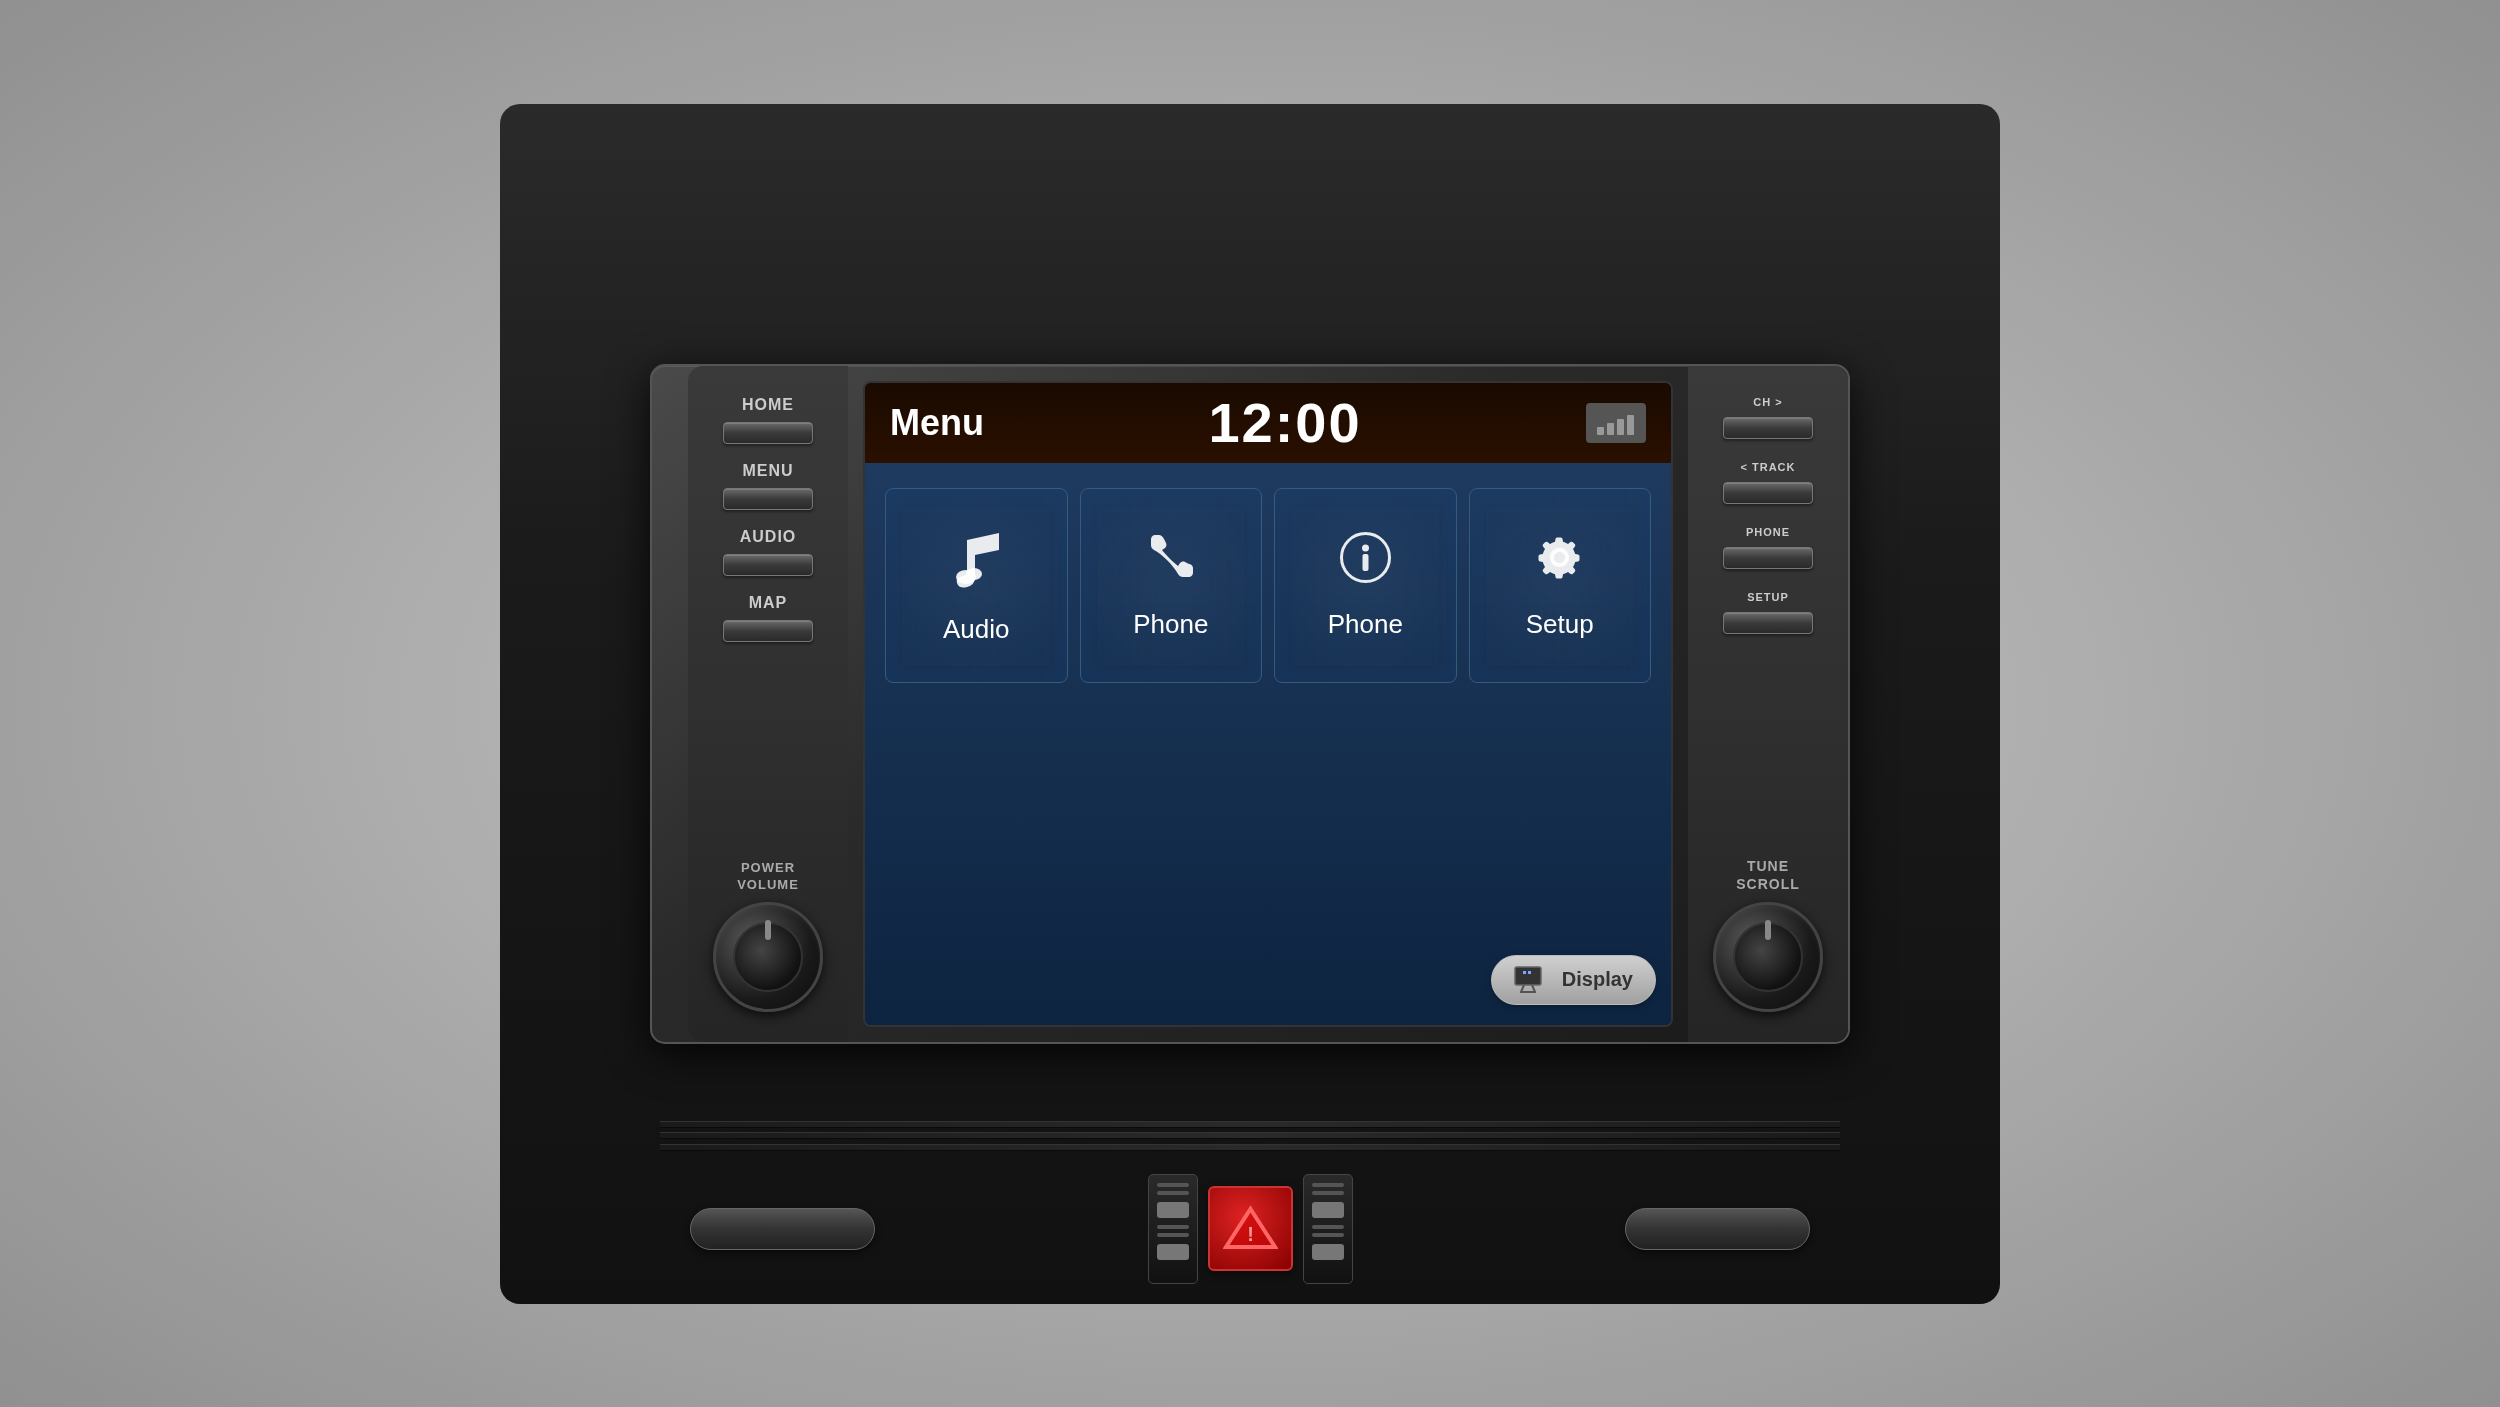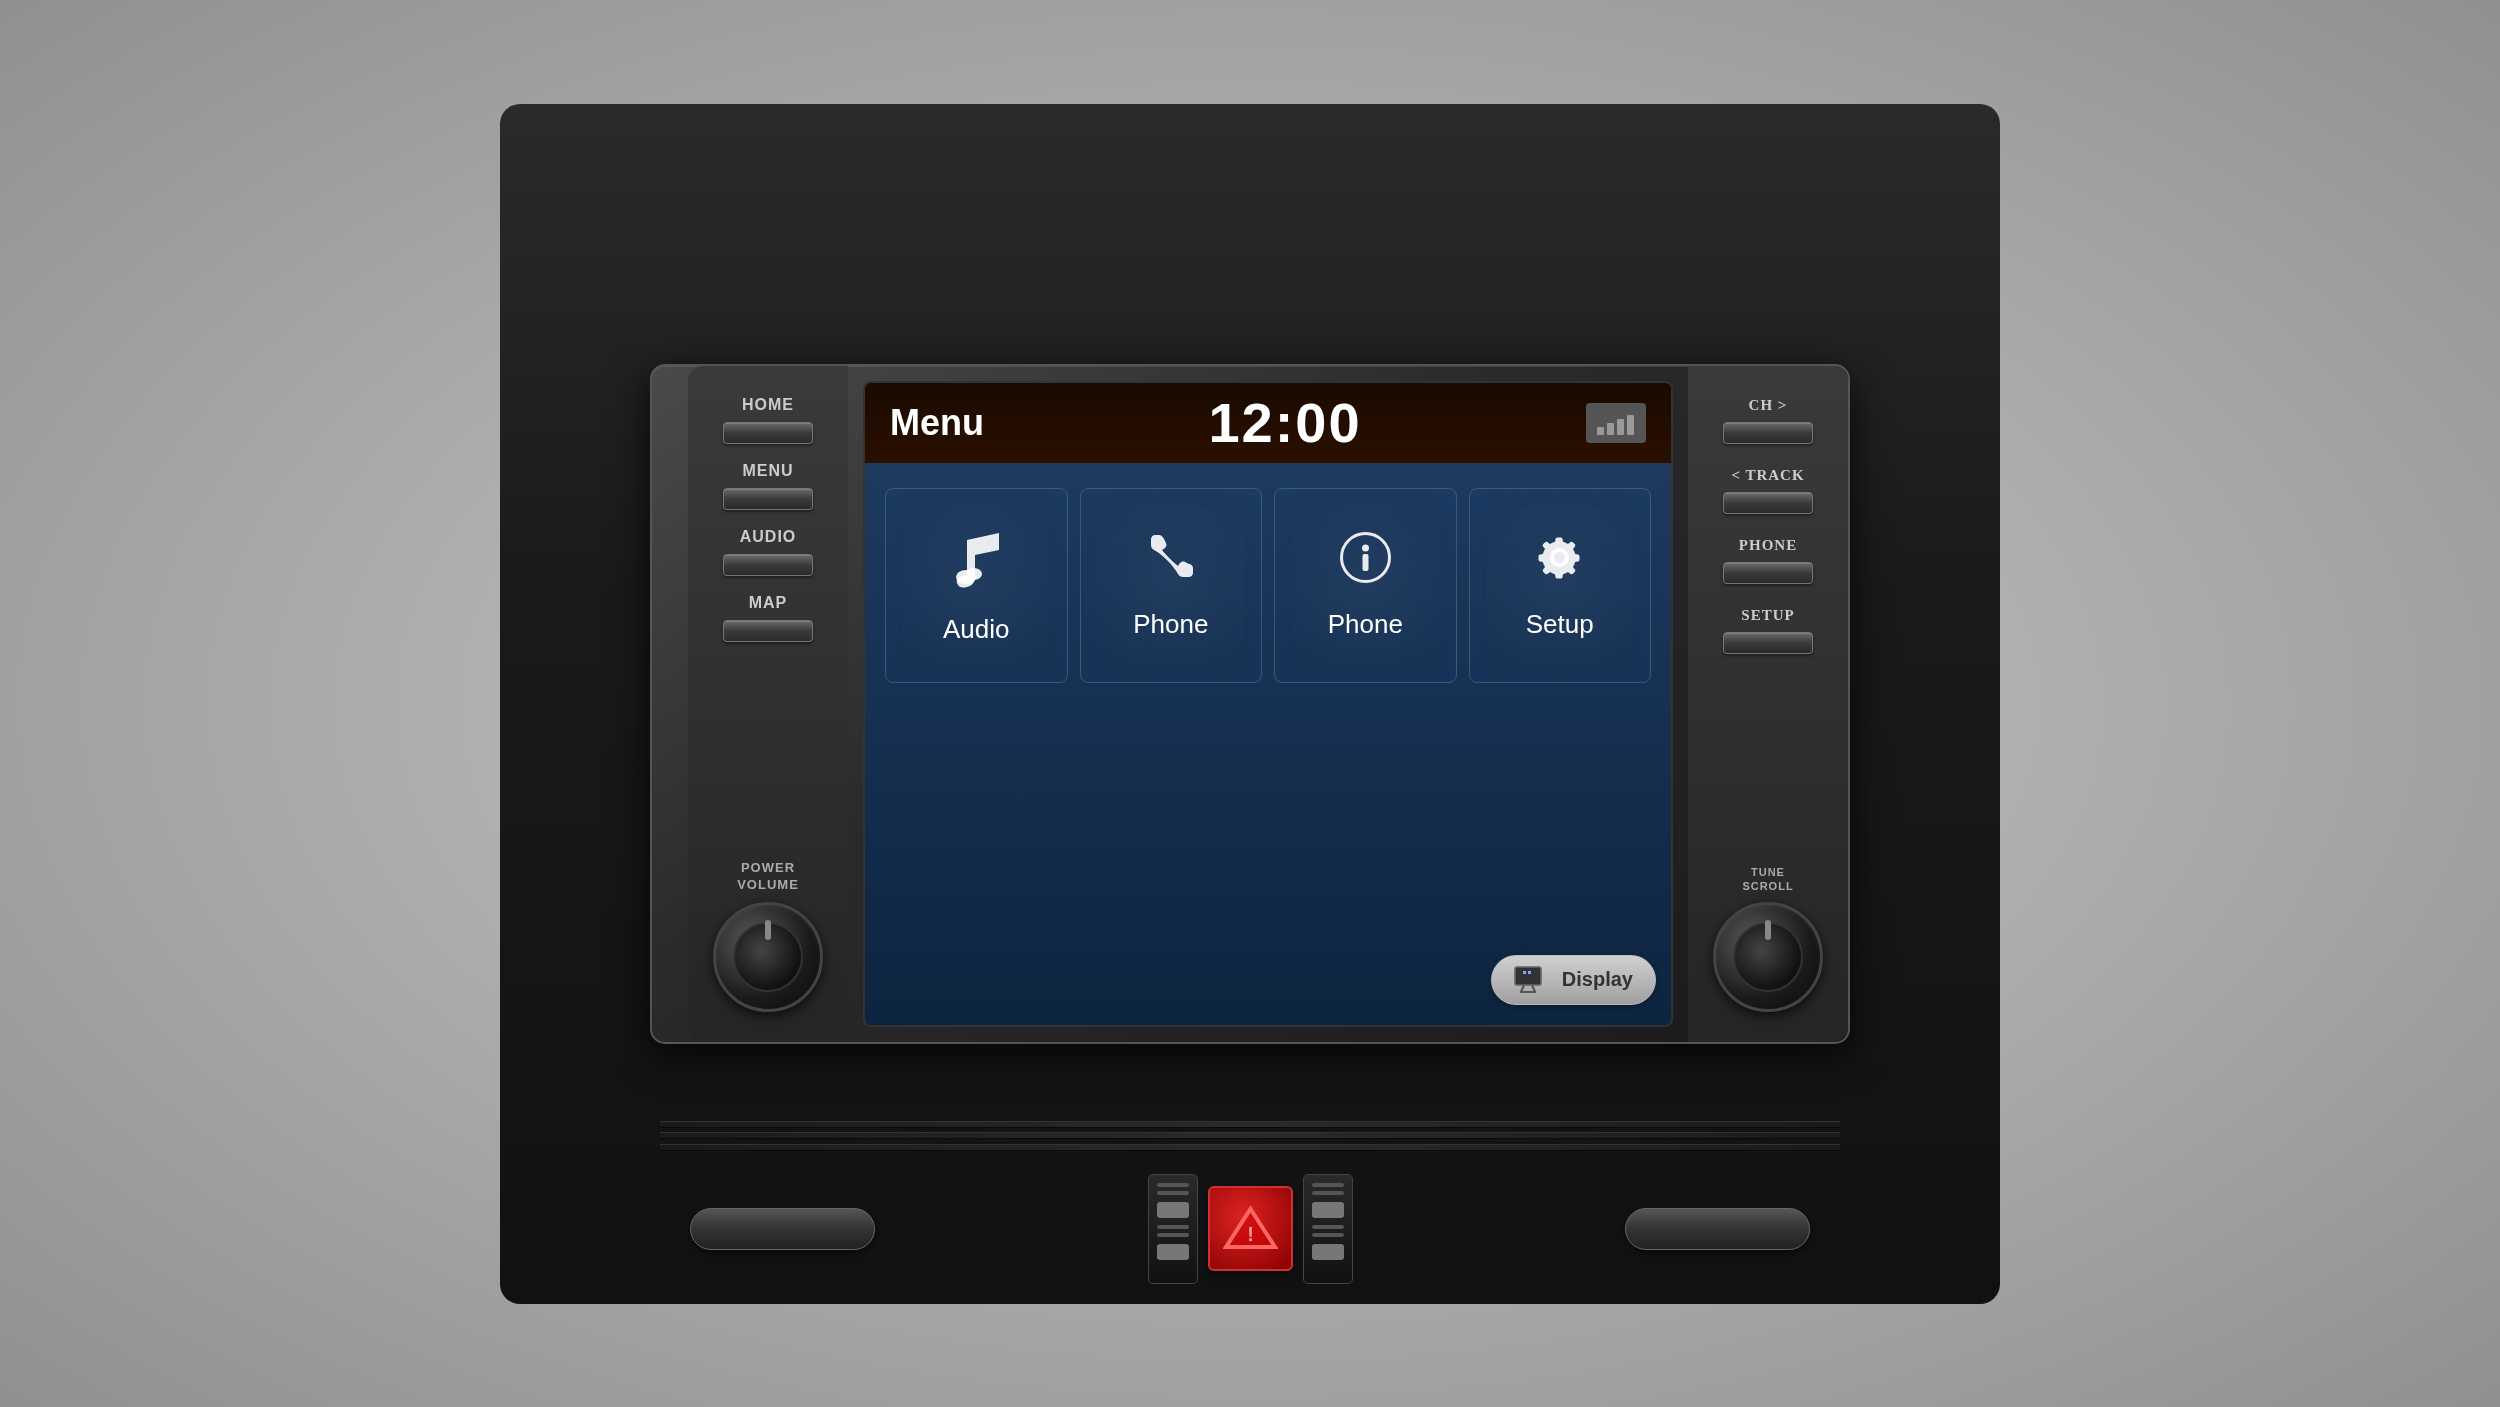--- a/index.html
+++ b/index.html
@@ -300,26 +300,25 @@
       display: flex;
       flex-direction: column;
       align-items: center;
       gap: 8px;
       margin-bottom: 22px;
       cursor: pointer;
     }
 
     .right-nav-label {
       color: #cccccc;
-      font-size: 15px;
+      font-size: 11px;
       font-weight: bold;
       letter-spacing: 1px;
       text-align: left;
       line-height: 1.2;
-      font-family: Liberation Serif, serif;
     }
 
     .right-nav-btn-shape {
       width: 90px;
       height: 22px;
       background: linear-gradient(180deg, #6a6a6a 0%, #3a3a3a 50%, #2a2a2a 100%);
       border-radius: 4px;
       border: 1px solid #777;
       box-shadow: 0 2px 3px rgba(0,0,0,0.4), inset 0 1px 0 rgba(255,255,255,0.15);
     }
@@ -327,21 +326,21 @@
     .right-knob-section {
       margin-top: auto;
       display: flex;
       flex-direction: column;
       align-items: center;
       gap: 8px;
     }
 
     .tune-scroll-label {
       color: #aaaaaa;
-      font-size: 11px;
+      font-size: 14px;
       font-weight: bold;
       letter-spacing: 1px;
       text-align: center;
       line-height: 1.3;
     }
 
     .hazard-btn {
       width: 85px;
       height: 85px;
       background: radial-gradient(circle at 40% 35%, #dd2222, #880000);

